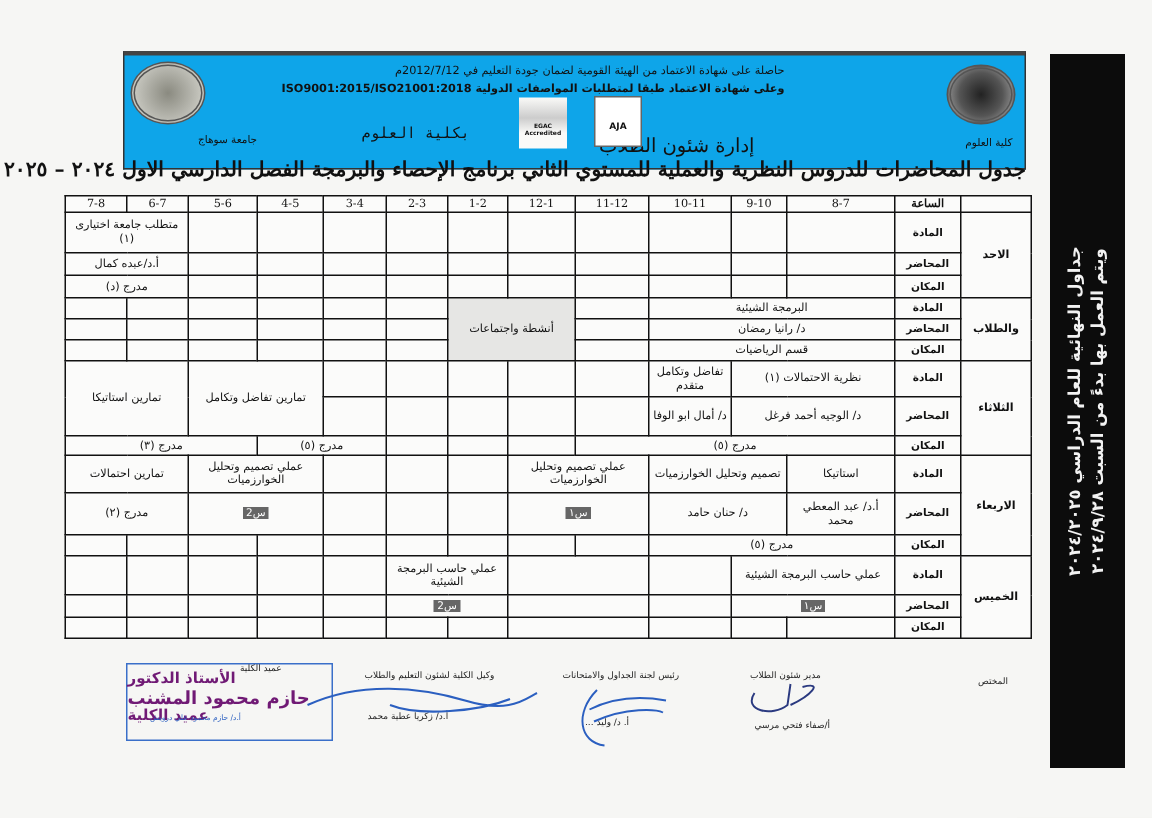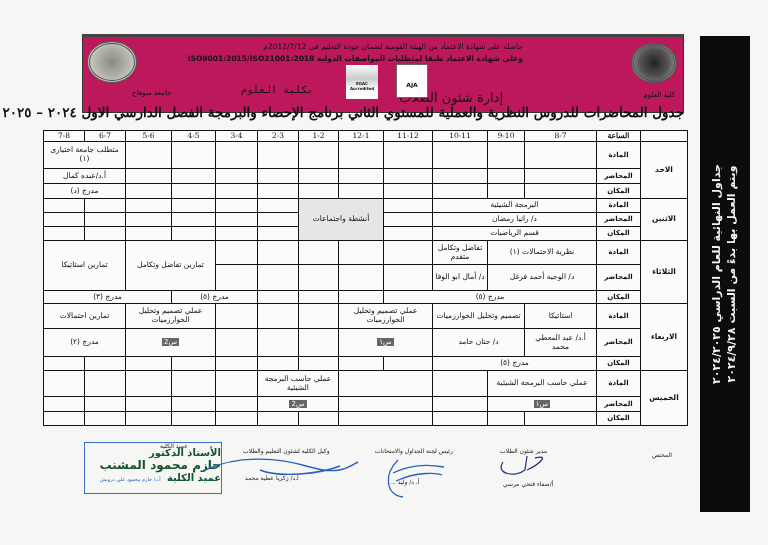--- a/index.html
+++ b/index.html
@@ -2,21 +2,21 @@
 <html><head>
 <meta charset="utf-8">
 <style>
   * { box-sizing: border-box; margin: 0; padding: 0; }
   html, body { width: 768px; height: 545px; overflow: hidden; background: #f4f4f2; }
   body { position: relative; font-family: "DejaVu Sans", sans-serif; color: #111; }
 
   .page { position: absolute; left: 0; top: 0; width: 768px; height: 545px; background: #f6f6f4; }
 
   
-  .header-box { position: absolute; left: 82px; top: 34px; width: 602px; height: 79px; border: 1.5px solid #333; border-top: 3px solid #444; background: #be185d; }
+  .header-box { position: absolute; left: 82px; top: 34px; width: 602px; height: 79px; border: 1.5px solid #333; border-top: 3px solid #444; background: #0ea5e9; }
   .logo { position: absolute; width: 50px; height: 42px; border-radius: 50%; border: 3px double #555; background: radial-gradient(circle, #8a8a80 0%, #b8b8b0 60%, #d8d8d0 100%); }
   .logo.left { left: 4px; top: 4px; }
   .logo.right { right: 6px; top: 6px; width: 46px; height: 40px; background: radial-gradient(circle, #222 0%, #555 55%, #aaa 100%); }
   .hdr-text { position: absolute; font-size: 7.5px; white-space: nowrap; direction: rtl; }
   .hdr-line1 { right: 160px; top: 5px; }
   .hdr-line2 { right: 160px; top: 17px; font-weight: bold; }
   .hdr-univ { left: 8px; top: 52px; font-size: 7px; margin-left: 41px; }
   .hdr-faculty { left: 158px; top: 47px; font-size: 10px; font-family: Liberation Mono, monospace; }
   .hdr-affairs { right: 180px; top: 53px; font-size: 13px; }
   .hdr-college { right: 8px; top: 54px; font-size: 7px; }
@@ -35,21 +35,21 @@
   .tbl td.lbl { font-size: 7px; font-weight: bold; }
   .tbl td.shade { background: #e6e6e4; }
   .room-tag { display: inline-block; background: #666; color: #fff; padding: 0 2px; font-size: 7px; }
 
   
   .side-band { position: absolute; left: 700px; top: 36px; width: 50px; height: 476px; background: #0c0c0c; }
   .side-text { position: absolute; left: 25px; top: 238px; width: 380px; transform: translate(-50%, -50%) rotate(-90deg); color: #f2f2f2; font-size: 11px; font-weight: bold; direction: rtl; text-align: center; line-height: 1.35; }
 
   
   .sig { position: absolute; font-size: 6px; direction: rtl; white-space: nowrap; color: #222; }
-  .stamp { position: absolute; left: 84px; top: 442px; width: 138px; height: 52px; border: 1.5px solid #3a6fc9; color: #14532d; text-align: right; direction: rtl; font-weight: bold; }
+  .stamp { position: absolute; left: 84px; top: 442px; width: 138px; height: 52px; border: 1.5px solid #3a6fc9; color: #701a75; text-align: left; direction: rtl; font-weight: bold; }
   .stamp .l1 { font-size: 10px; margin-top: 4px; }
   .stamp .l2 { font-size: 12px; }
   .stamp .l3 { font-size: 10px; }
   .scribble { position: absolute; }
 </style>
 </head>
 <body>
 
 <div class="page">
 
@@ -146,21 +146,21 @@
           <td></td>
           <td></td>
       <td></td>
           <td></td>
           <td></td>
       <td></td>
       <td colspan="2">مدرج (د)</td>
     </tr>
 
     <tr style="height:14px">
-      <td rowspan="3" class="day">الاثنين</td>
+      <td rowspan="3" class="day">والطلاب</td>
       <td class="lbl">المادة</td>
       <td colspan="3">البرمجة الشيئية</td>
       <td></td>
       <td rowspan="3" colspan="2" class="shade">أنشطة واجتماعات</td>
       <td></td>
           <td></td>
           <td></td>
       <td></td>
           <td></td>
           <td></td>

